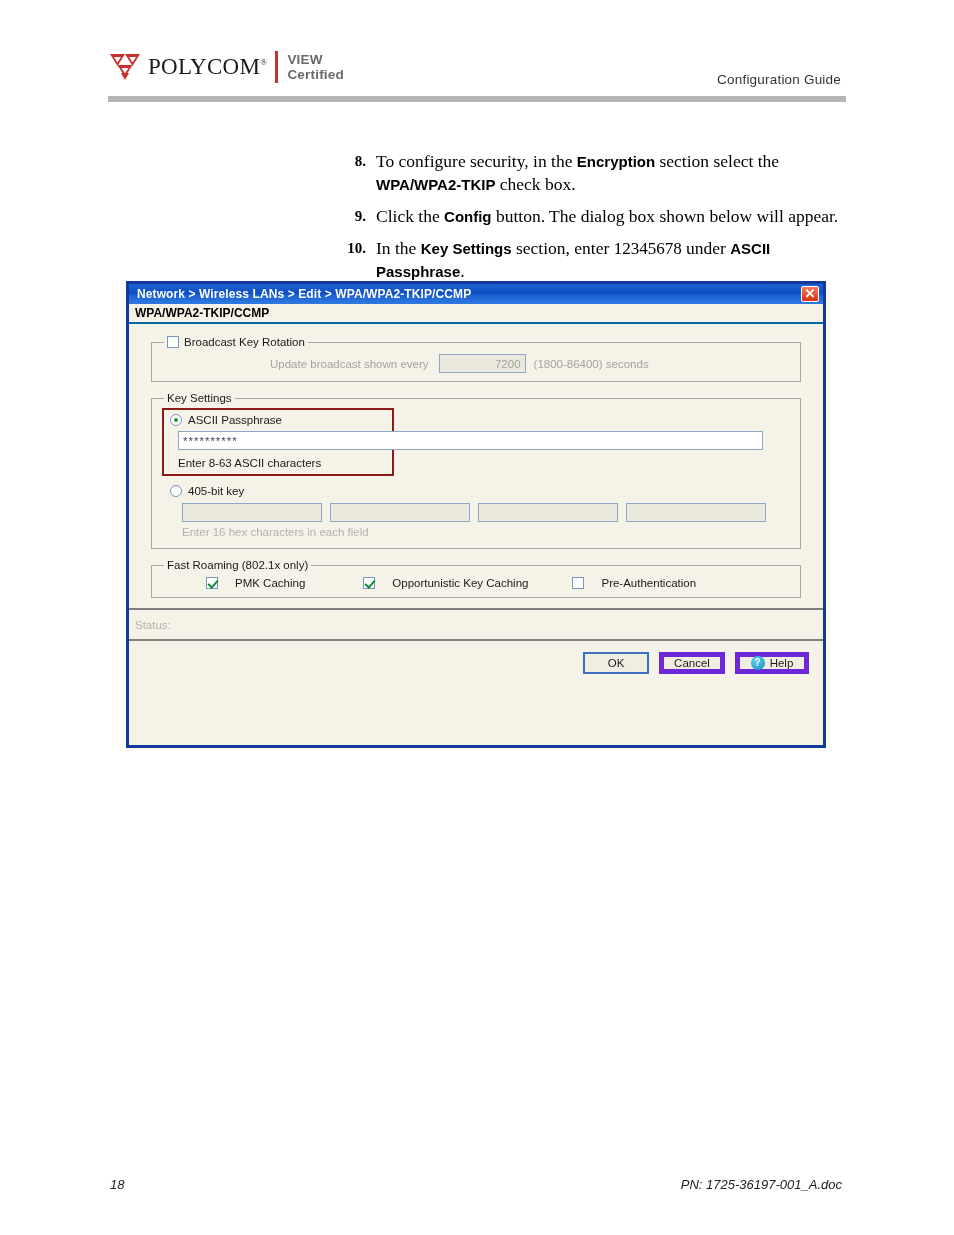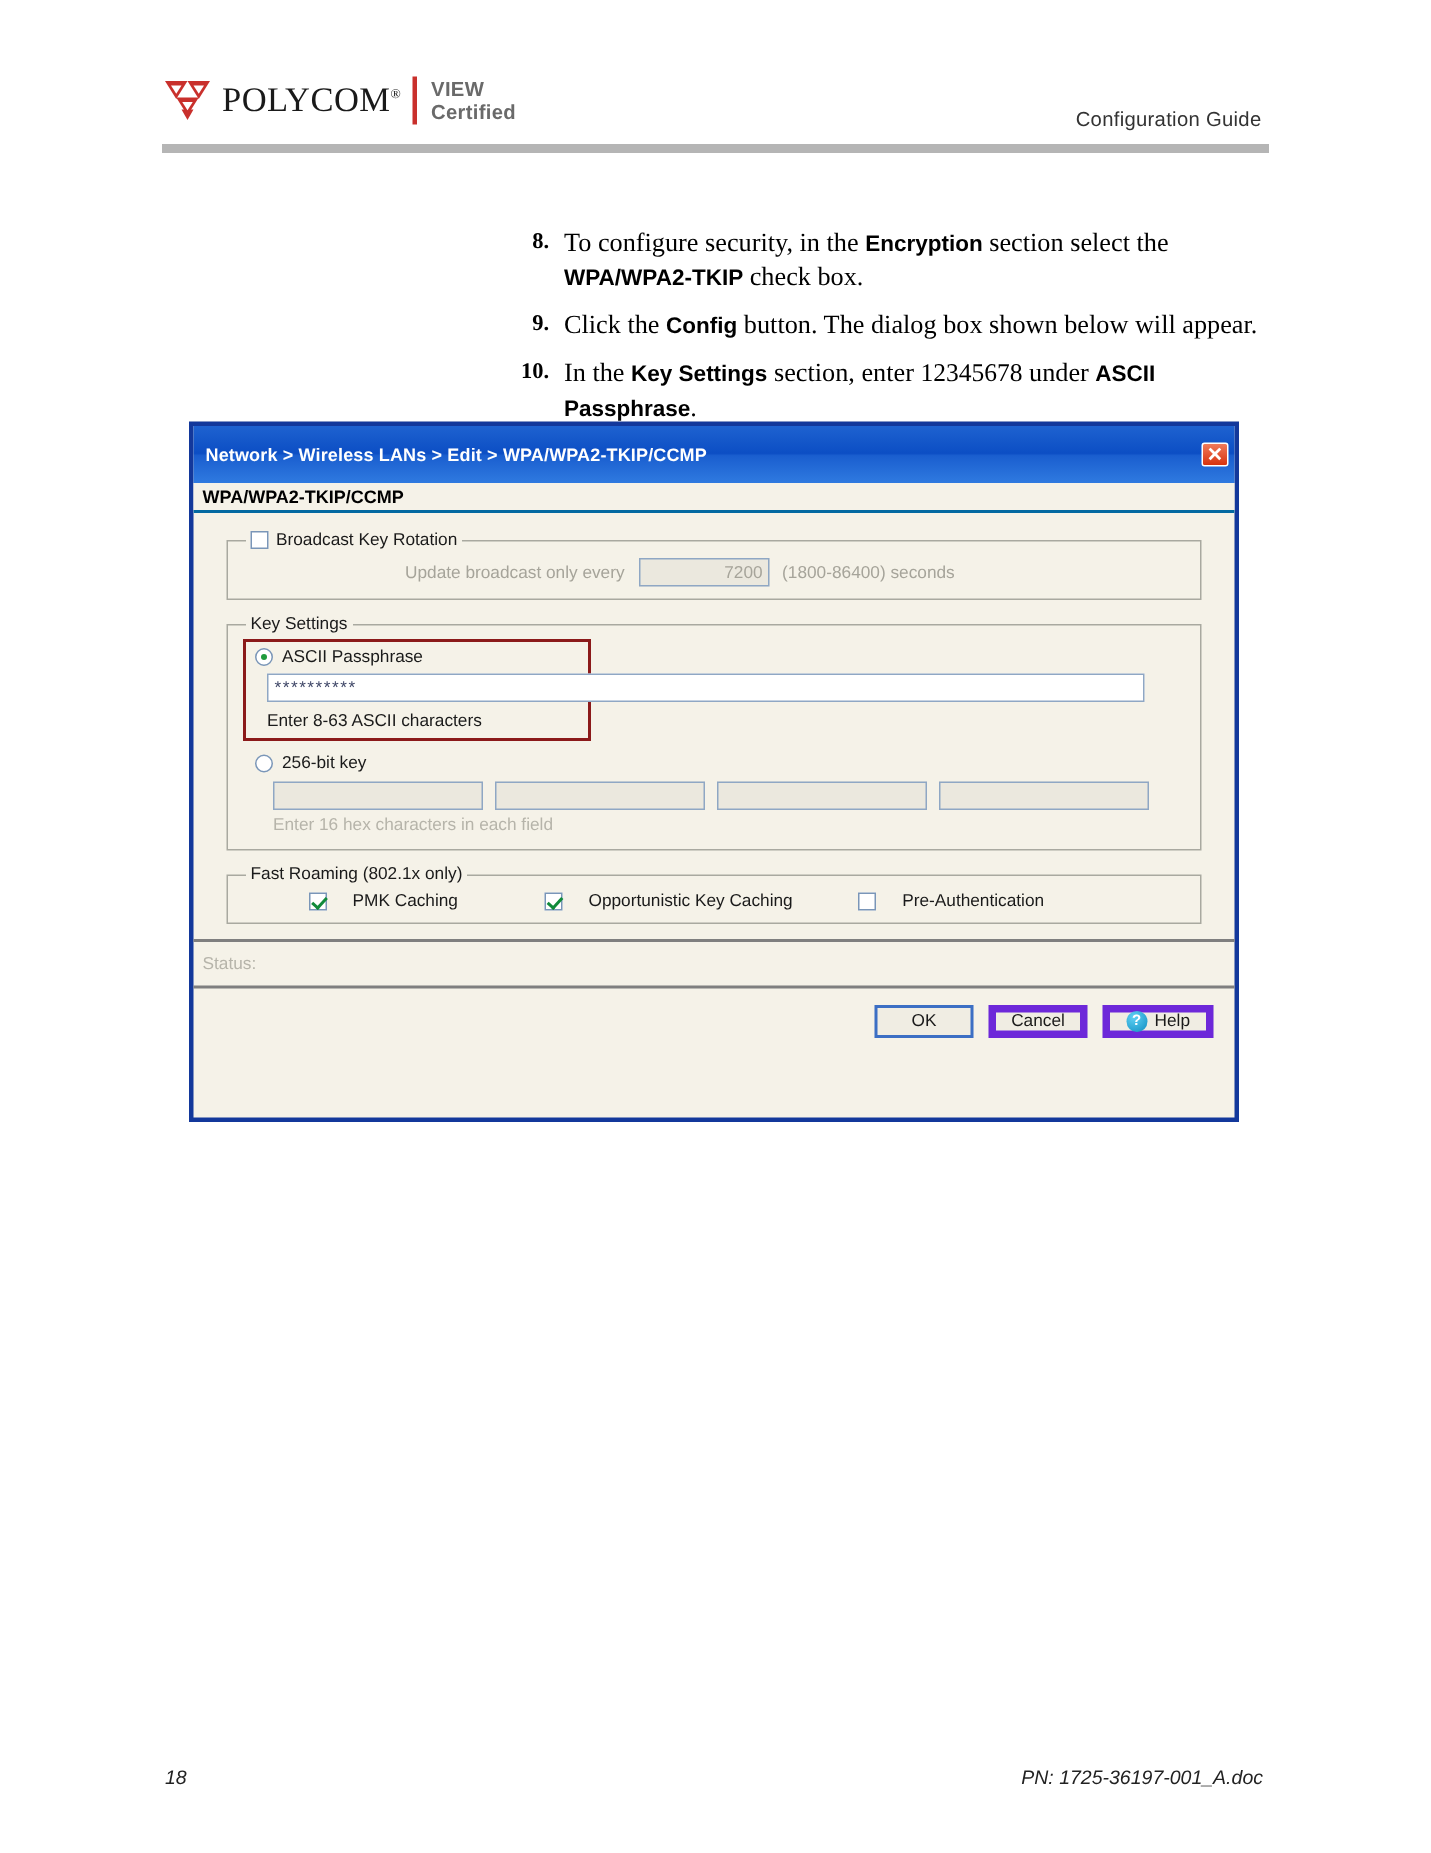--- a/index.html
+++ b/index.html
@@ -65,21 +65,21 @@
 
   
   #dialog {
     position: absolute; left: 126px; top: 281px;
     width: 700px; height: 467px;
     border: 3px solid #13389b;
     background: #f5f2e8;
     font-family: "Liberation Sans", sans-serif;
   }
   #dialog-titlebar {
-    height: 38px; width: 100%;
+    height: 20px; width: 100%;
     background: linear-gradient(to bottom, #1e62d0 0%, #0c4ec4 48%, #1a5ecf 52%, #2f7ae0 100%);
     display: flex; align-items: center; justify-content: space-between;
     padding: 0 2px 0 8px;
   }
   #breadcrumb {
     color: #ffffff; font-size: 12px; font-weight: bold; letter-spacing: 0.1px;
     white-space: nowrap;
   }
   #close-btn {
     width: 18px; height: 16px; flex: 0 0 auto;
@@ -266,21 +266,21 @@
   <div id="dialog-subtitle">WPA/WPA2-TKIP/CCMP</div>
 
   <div id="dialog-body">
 
     <fieldset class="group">
       <legend class="with-check">
         <span class="cb" id="bkr-checkbox"></span>
         <span class="lbl">Broadcast Key Rotation</span>
       </legend>
       <div id="bkr-row">
-        <span id="bkr-label">Update broadcast only every</span>
+        <span id="bkr-label">Update broadcast shown every</span>
         <div class="txtbox disabled" id="bkr-input">7200</div>
         <span id="bkr-suffix">(1800-86400) seconds</span>
       </div>
     </fieldset>
 
     <fieldset class="group">
       <legend>Key Settings</legend>
 
       <div id="keysettings-inner">
 
@@ -290,21 +290,21 @@
             <span class="lbl">ASCII Passphrase</span>
           </div>
           <div id="pp-input-wrap">
             <div class="txtbox" id="pp-input">**********</div>
           </div>
           <div id="pp-hint">Enter 8-63 ASCII characters</div>
         </div>
 
         <div id="bit256-row">
           <span class="rb"></span>
-          <span class="lbl">256-bit key</span>
+          <span class="lbl">405-bit key</span>
         </div>
 
         <div id="hexfields">
             <div class="txtbox disabled hexfield"></div>
             <div class="txtbox disabled hexfield"></div>
             <div class="txtbox disabled hexfield"></div>
             <div class="txtbox disabled hexfield"></div>
           </div>
         <div id="hex-hint">Enter 16 hex characters in each field</div>
       </div>

